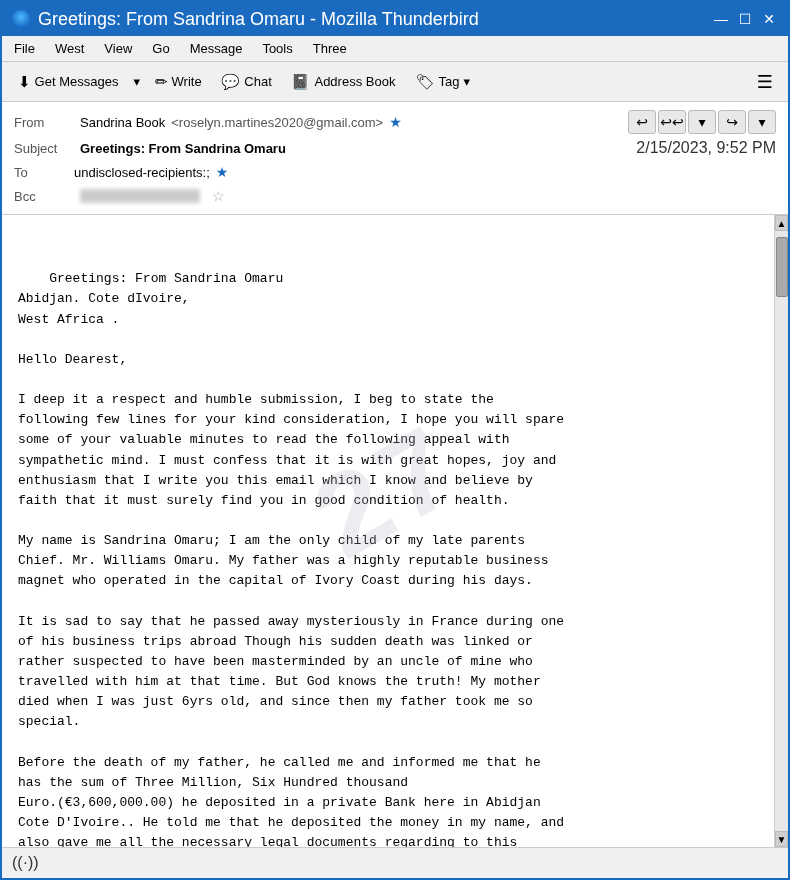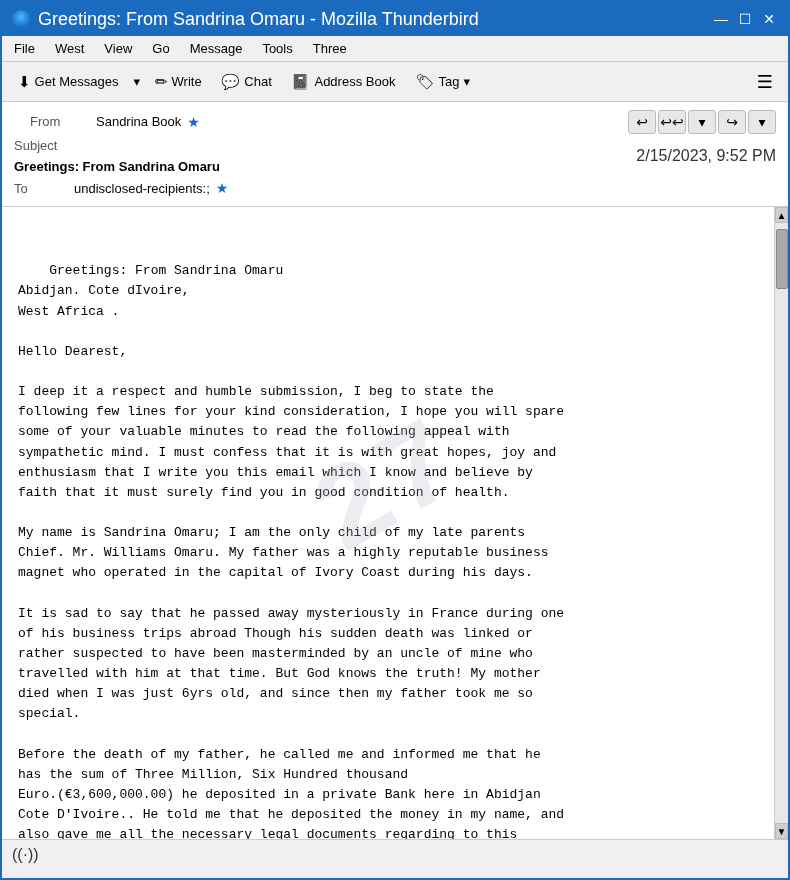--- a/index.html
+++ b/index.html
@@ -131,23 +131,22 @@
       min-width: 60px;
       font-size: 13px;
     }
     .header-from-row {
       display: flex;
       align-items: center;
       justify-content: space-between;
     }
     .from-left {
       display: flex;
-      align-items: flex-start;
+      align-items: center;
       gap: 6px;
-      margin-left: 16px;
     }
     .star-icon { color: #aaa; font-size: 14px; cursor: pointer; }
     .star-icon.blue { color: #1a6bbf; }
     .reply-controls {
       display: flex;
       align-items: center;
       gap: 2px;
     }
     .reply-btn {
       width: 28px;
@@ -331,45 +330,51 @@
 
   <div class="hamburger-btn">☰</div>
 </div>
 
 <div class="email-headers">
 
   <div class="header-row header-from-row">
     <div class="from-left">
       <span class="header-label">From</span>
       <span>Sandrina Book</span>
+      <span style="color:#555;">&lt;roselyn.martines2020@gmail.com&gt;</span>
       <span class="star-icon blue">★</span>
     </div>
     <div class="reply-controls">
       <button class="reply-btn">↩</button>
       <button class="reply-btn">↩↩</button>
       <button class="reply-btn">▾</button>
       <button class="reply-btn">↪</button>
       <button class="reply-btn">▾</button>
     </div>
   </div>
 
   <div class="header-row subject-row">
-    <div style="display:flex;align-items:flex-start;gap:6px;flex-direction:column;">
+    <div style="display:flex;align-items:flex-start;gap:6px;">
       <span class="header-label">Subject</span>
       <span class="subject-text">Greetings: From Sandrina Omaru</span>
     </div>
     <span class="date-text">2/15/2023, 9:52 PM</span>
   </div>
 
   <div class="header-row">
     <span class="header-label">To</span>
     <span>undisclosed-recipients:;</span>
     <span class="star-icon blue" style="margin-left:6px;">★</span>
   </div>
 
+  <div class="header-row bcc-row">
+    <span class="header-label">Bcc</span>
+    <div class="bcc-blurred"></div>
+    <span class="star-icon" style="margin-left:6px;">☆</span>
+  </div>
 </div>
 
 <div class="email-body-wrapper">
   <div class="email-body">
     <div class="watermark">27</div>
     <span>Greetings: From Sandrina Omaru
 Abidjan. Cote dIvoire,
 West Africa .
 
 Hello Dearest,

